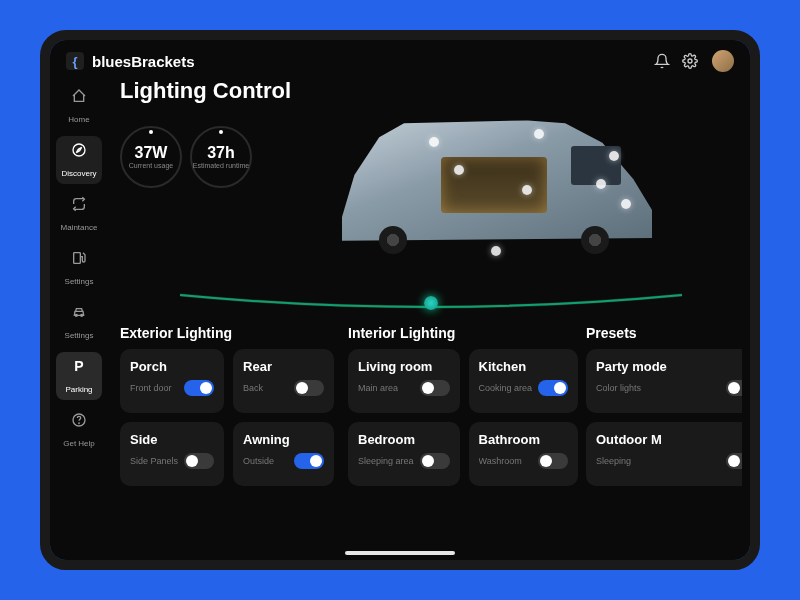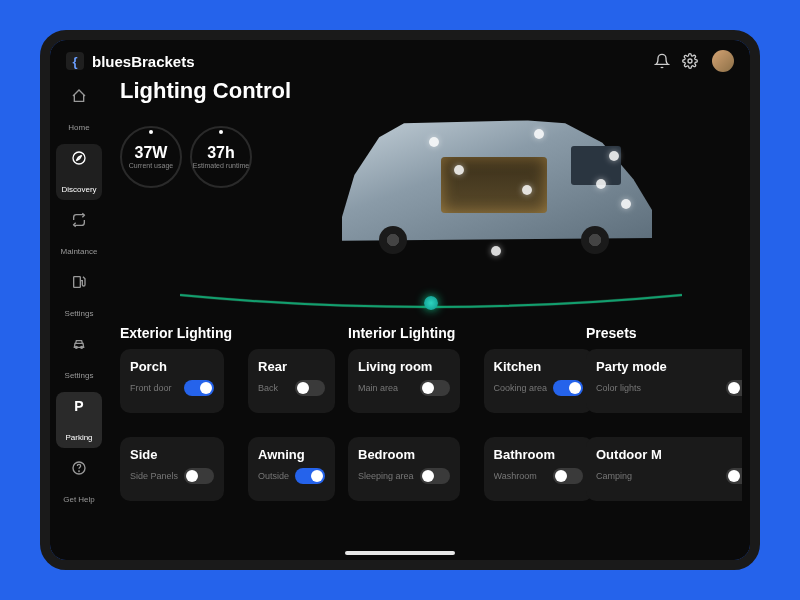--- a/index.html
+++ b/index.html
@@ -80,21 +80,21 @@
     flex-direction: column;
     align-items: center;
     gap: 6px;
     padding: 4px 6px;
   }
   .nav-item {
     width: 46px;
     display: flex;
     flex-direction: column;
     align-items: center;
-    gap: 20px;
+    gap: 12px;
     padding: 6px 2px;
     border-radius: 8px;
     cursor: pointer;
     color: #999;
   }
   .nav-item.active {
     background: #1f1f1f;
     color: #fff;
     justify-content: center;
   }
@@ -255,21 +255,21 @@
   .section.ext { width: 214px; }
   .section.int { width: 224px; }
   .section.pre { width: 180px; }
   .section-title {
     font-size: 14px;
     font-weight: 600;
   }
   .cards {
     display: grid;
     grid-template-columns: 1fr 1fr;
-    gap: 24px;
+    gap: 9px;
   }
   .section.pre .cards {
     grid-template-columns: 1fr;
   }
   .card {
     background: #1a1a1a;
     border-radius: 10px;
     padding: 10px 10px;
     display: flex;
     flex-direction: column;
@@ -539,21 +539,21 @@
                 <div class="card">
       <div class="card-title">Party mode</div>
       <div class="card-bottom">
         <div class="card-sub">Color lights</div>
         <div class="toggle "></div>
       </div>
                 </div>
                 <div class="card">
       <div class="card-title">Outdoor M</div>
       <div class="card-bottom">
-        <div class="card-sub">Camping</div>
+        <div class="card-sub">Sleeping</div>
         <div class="toggle "></div>
       </div>
                 </div>
               </div>
             </div>
           </div>
       </div>
     </div>
 
     <div class="home-indicator"></div>

